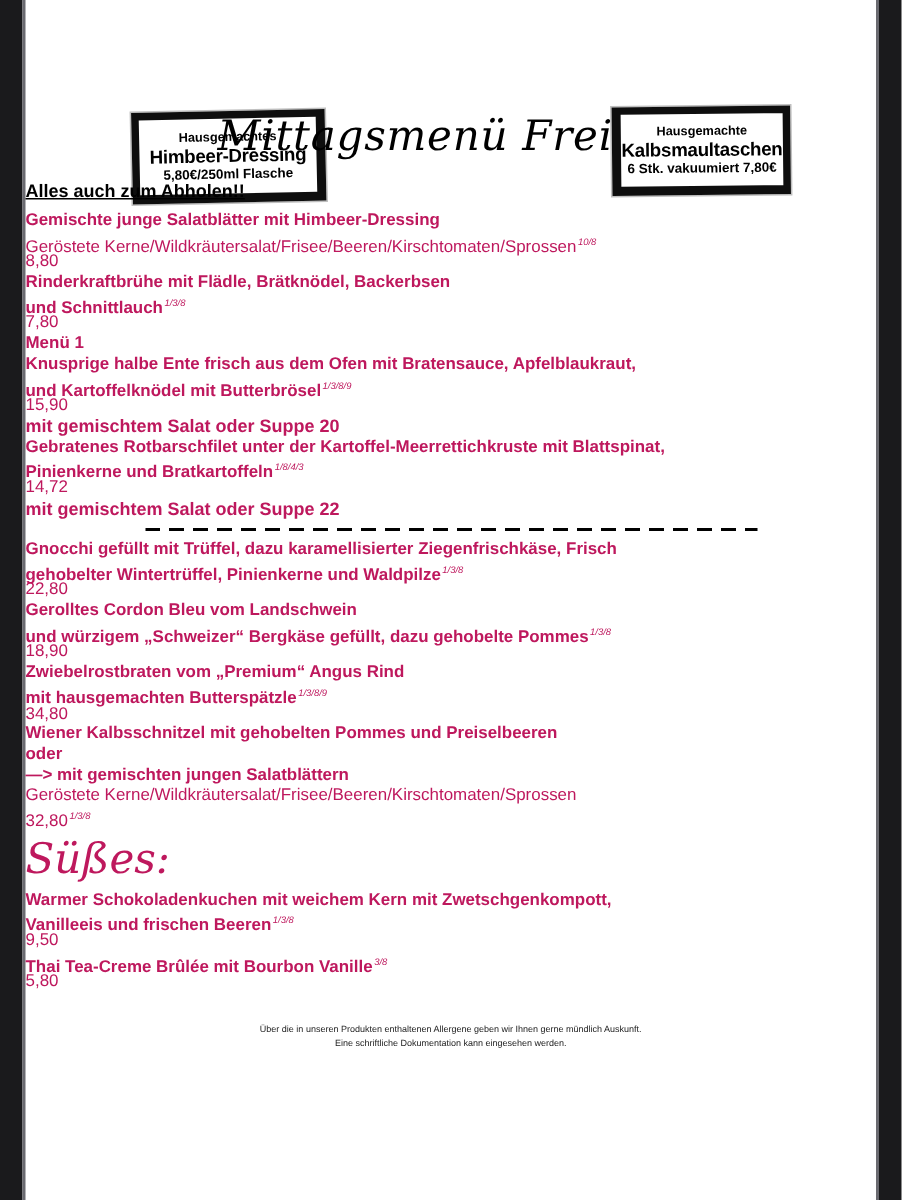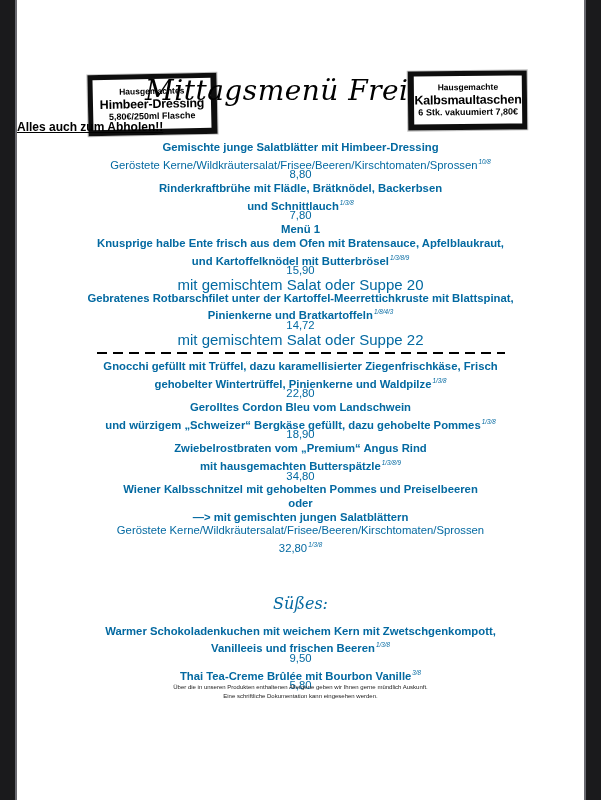--- a/index.html
+++ b/index.html
@@ -31,30 +31,30 @@
   .title{
     position:absolute;top:74px;left:0;width:100%;text-align:center;
     font-family:"DejaVu Serif",serif;font-style:italic;font-weight:400;
     font-size:28px;color:#000;letter-spacing:.5px;
   }
   .subtitle{
     position:absolute;top:120px;left:0;width:100%;text-align:left;
     font-size:12px;font-weight:bold;text-decoration:underline;color:#000;
   }
   
-  .menu{position:absolute;top:141px;left:0;width:100%;text-align:center;color:#0369a1;}
+  .menu{position:absolute;top:141px;left:0;width:100%;color:#be185d;}
   .line{height:13.7px;line-height:13.7px;font-size:11.3px;white-space:nowrap;}
   .line.bold{font-weight:bold;}
   .line.regular{font-weight:normal;}
   .line.price{font-weight:normal;}
-  .line.note{font-size:15px;}
+  .line.note{font-size:12px;font-weight:bold;}
   .line.label{font-weight:bold;}
   .line.script{
     height:42px;line-height:42px;
-    font-family:"DejaVu Serif",serif;font-style:italic;font-size:16px;margin-top:31px;
+    font-family:"DejaVu Serif",serif;font-style:italic;font-size:28px;
   }
   .line.divider{height:13.7px;display:flex;align-items:center;justify-content:center;}
   .line.divider .dash{
     display:inline-block;width:408px;height:2px;
     background:repeating-linear-gradient(90deg,#000 0 10px,transparent 10px 16px);
   }
   sup.allergen{
     font-size:6.3px;font-style:italic;font-weight:normal;
     vertical-align:super;letter-spacing:0;margin-left:1px;
   }

